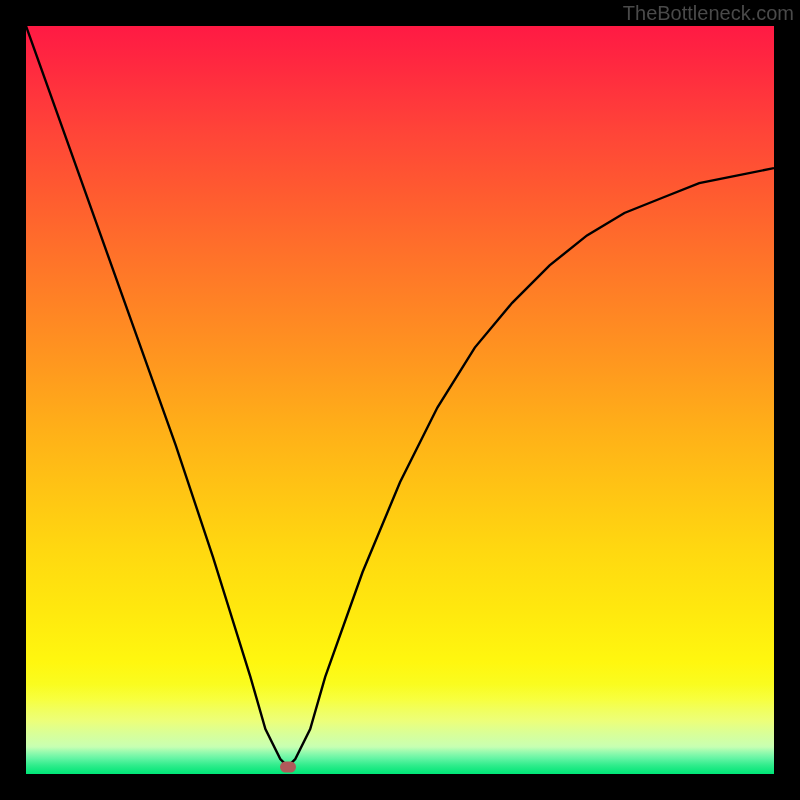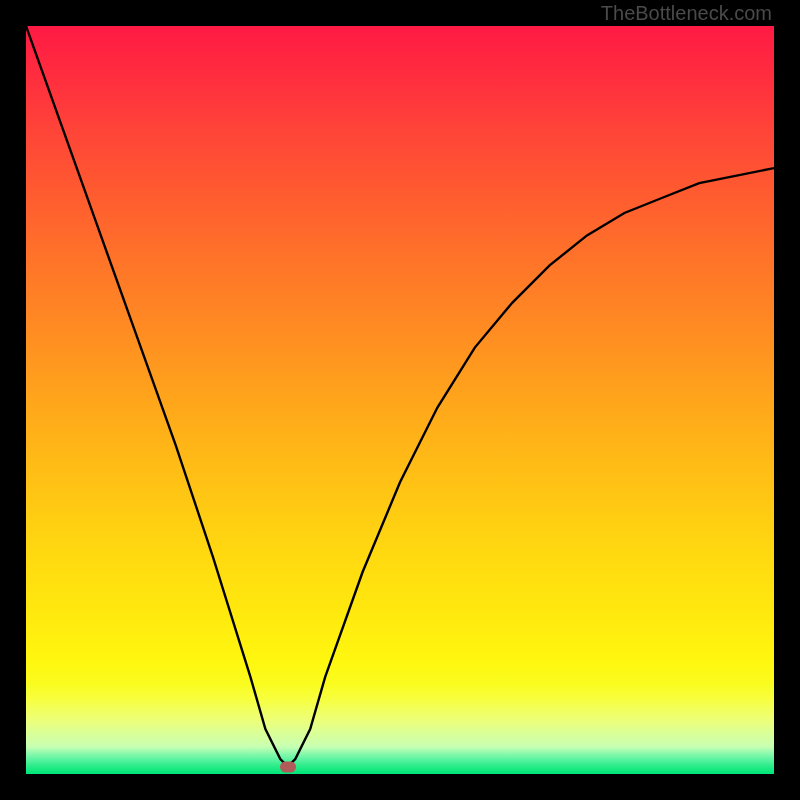--- a/index.html
+++ b/index.html
@@ -6,21 +6,21 @@
   body {
     width: 800px;
     height: 800px;
     background: #000;
     position: relative;
     font-family: Arial, Helvetica, sans-serif;
   }
   .watermark {
     position: absolute;
     top: 2px;
-    right: 28px;
+    right: 6px;
     color: #4a4a4a;
     font-size: 20px;
     font-weight: 500;
     z-index: 5;
     text-align: center;
   }
   .frame {
     position: absolute;
     top: 26px;
     left: 26px;

